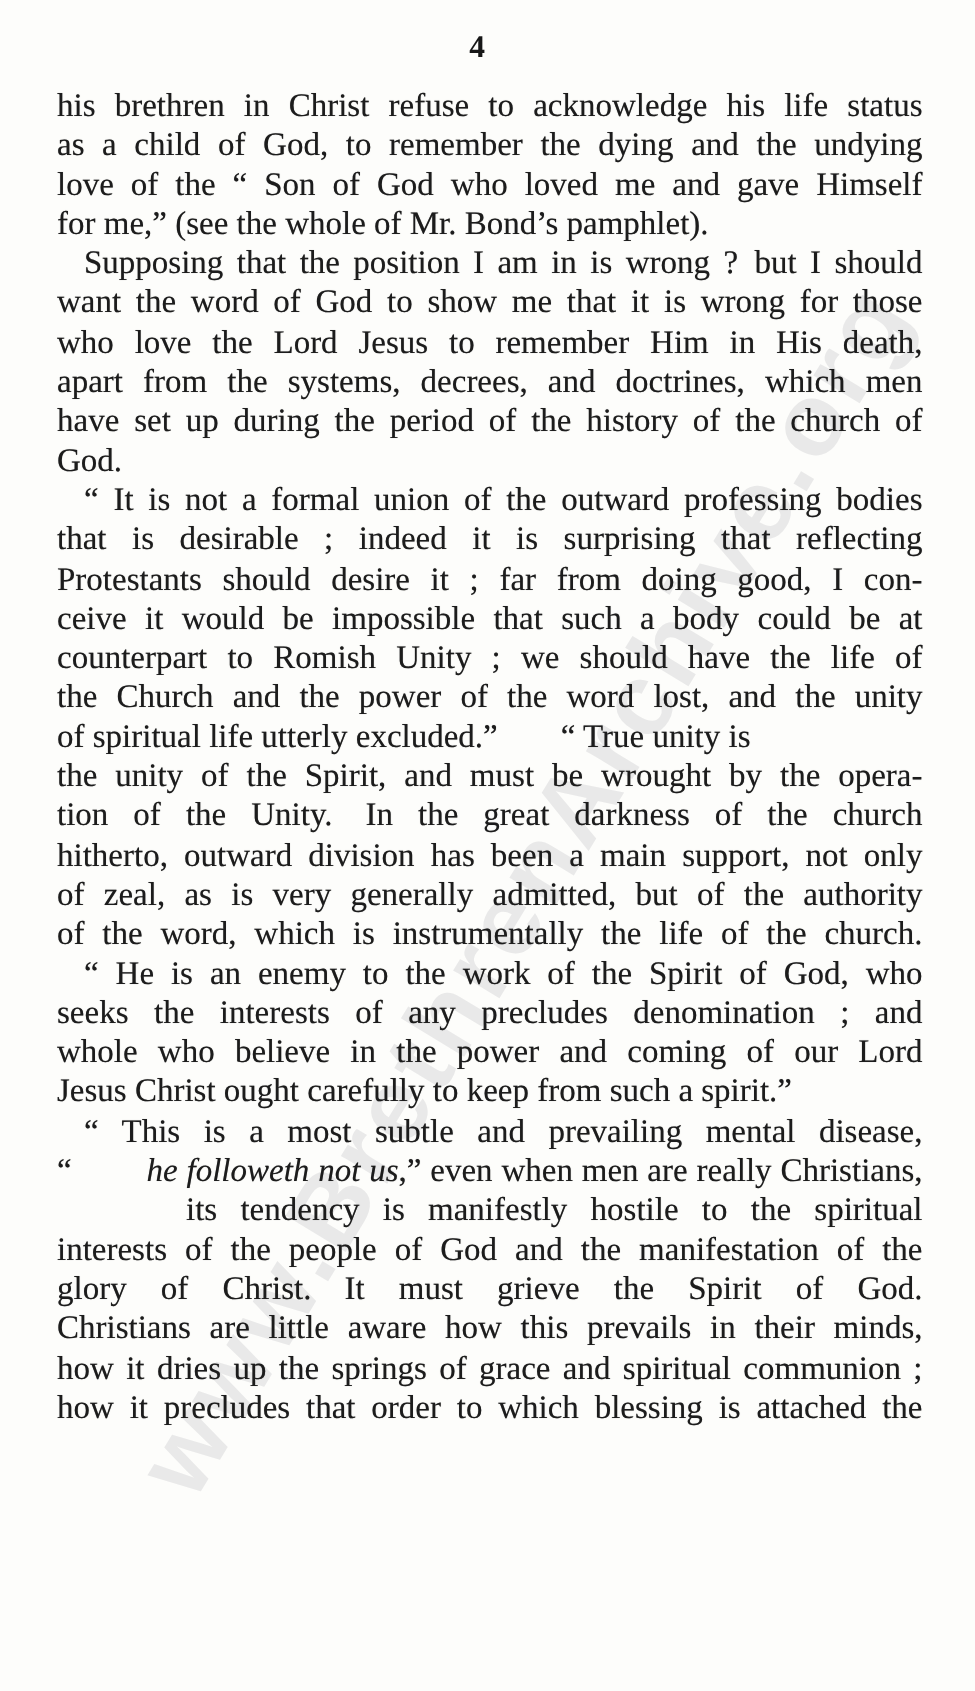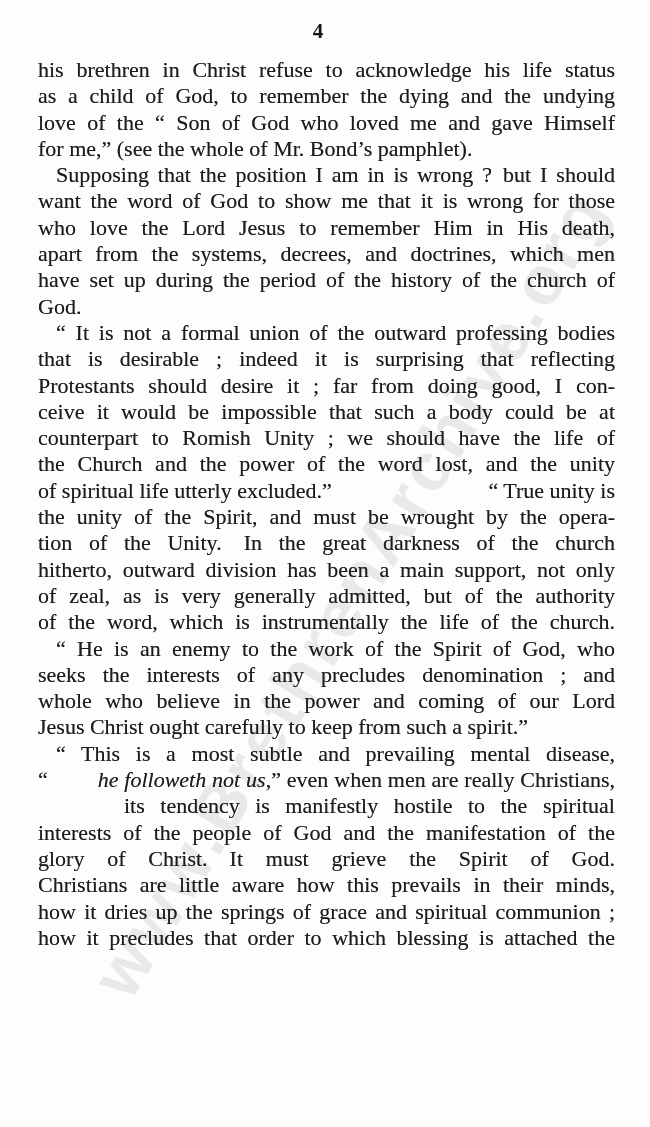--- a/index.html
+++ b/index.html
@@ -58,21 +58,20 @@
     text-align-last: left;
     font-family: Liberation Serif, serif;
   }
   .line.ind { text-indent: 18px; }
   .line.deep {
     padding-left: 86px;
     box-sizing: border-box;
   }
   .line.split {
     display: flex;
-    justify-content: space-between;
     text-align: left;
     text-align-last: left;
     gap: 42px;
   }
   em { font-style: italic; margin-left: 44px; }
 </style>
 </head>
 <body>
 
 <div class="page">

